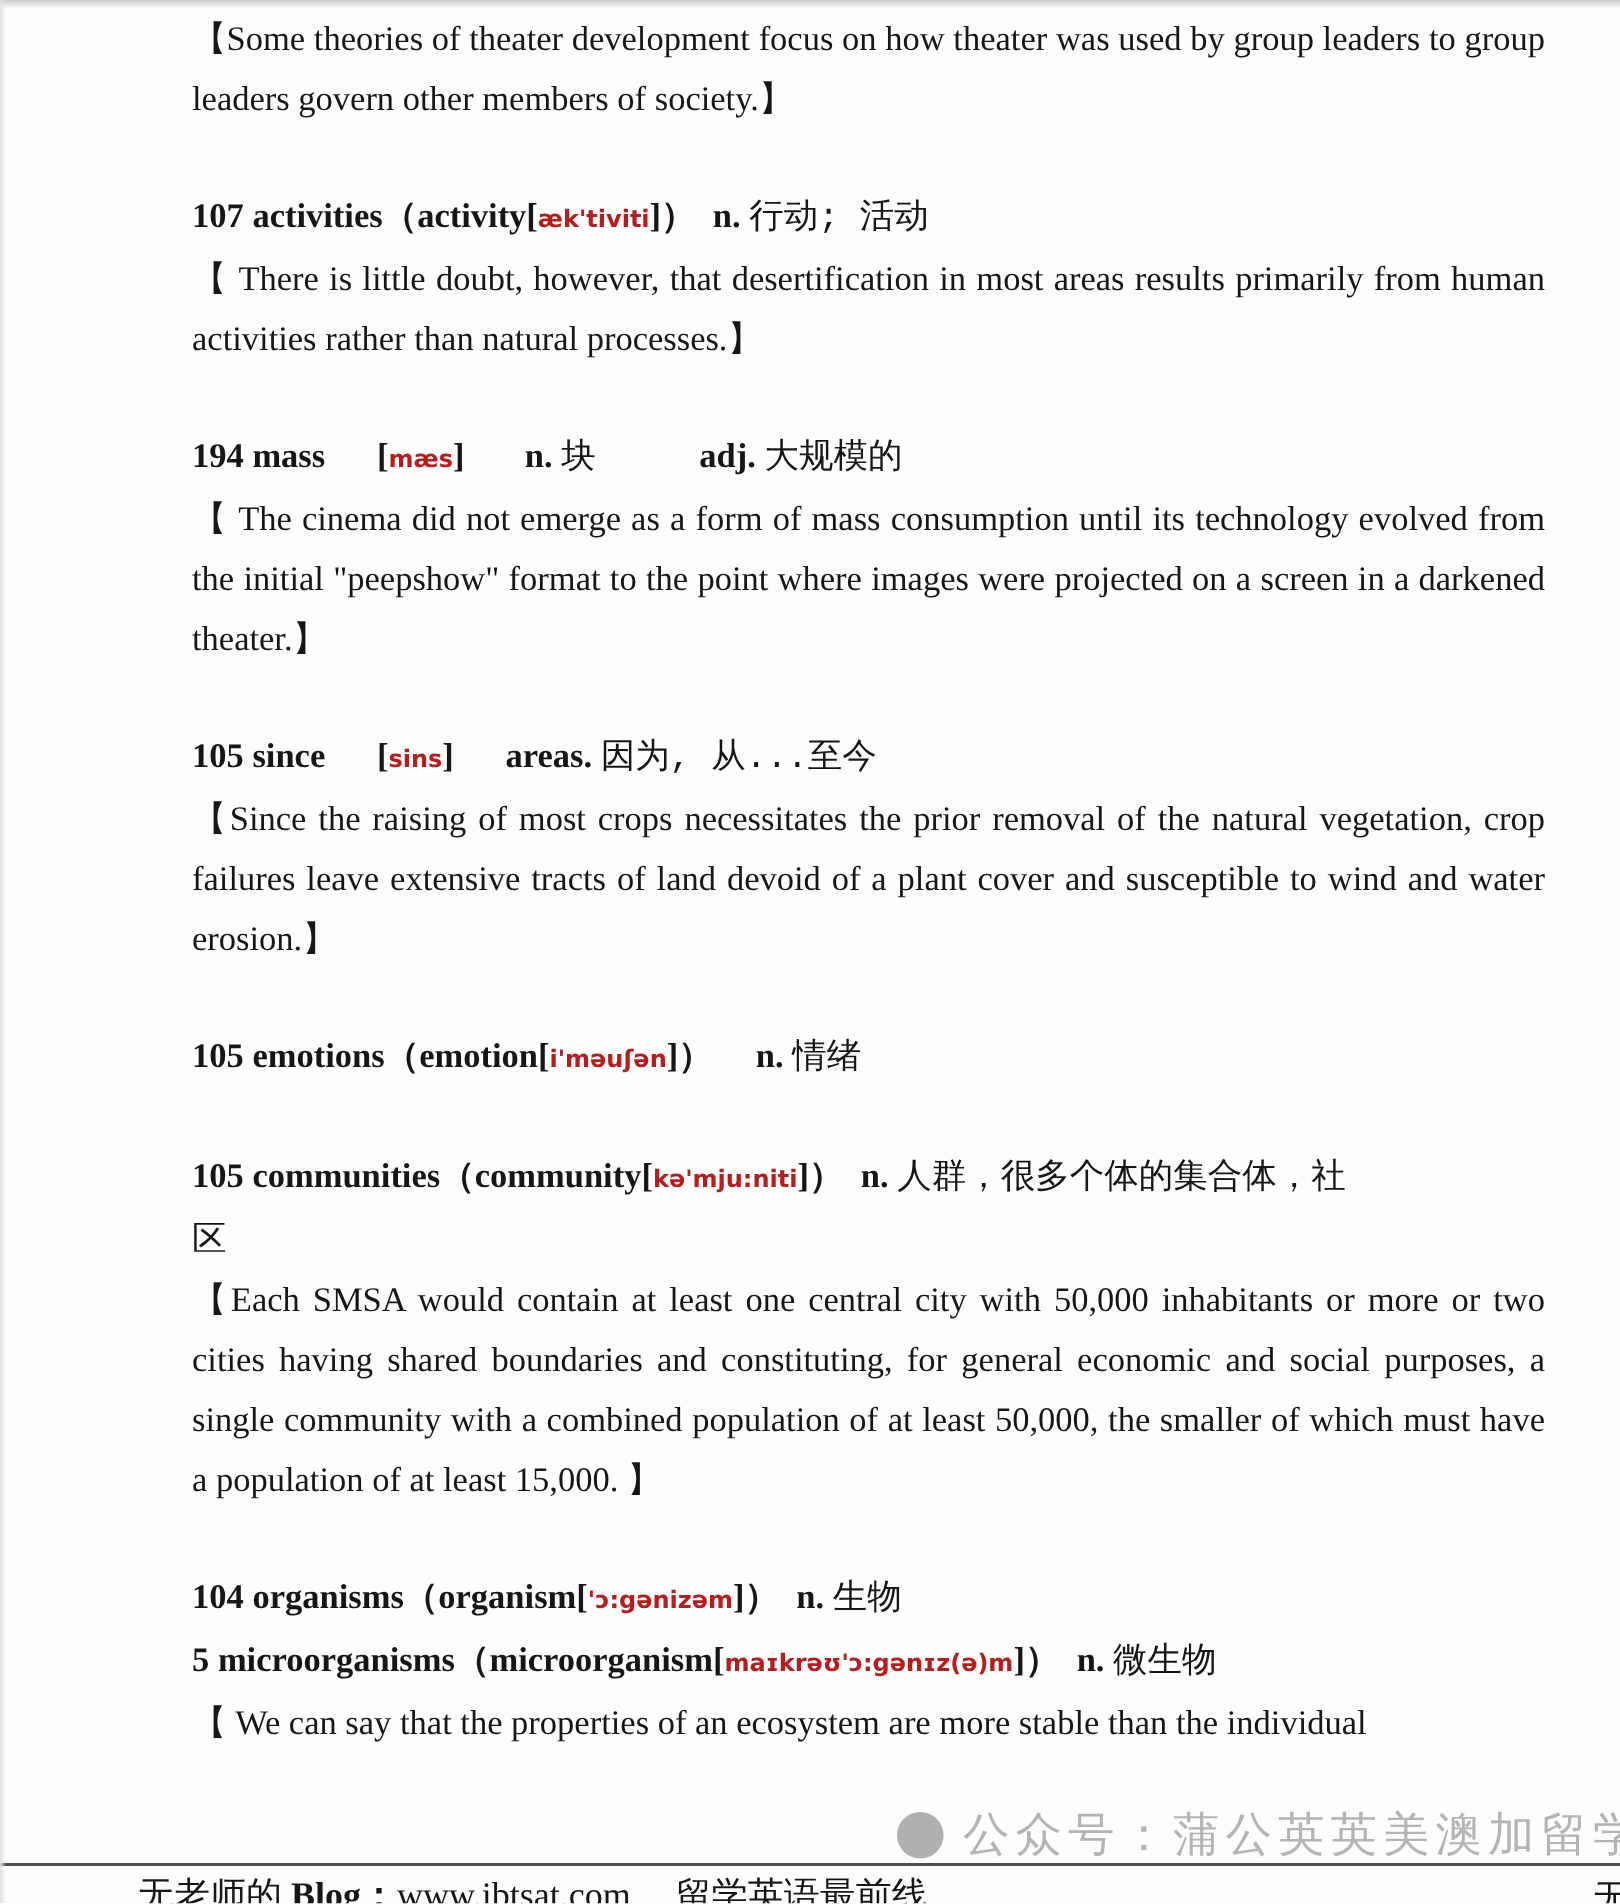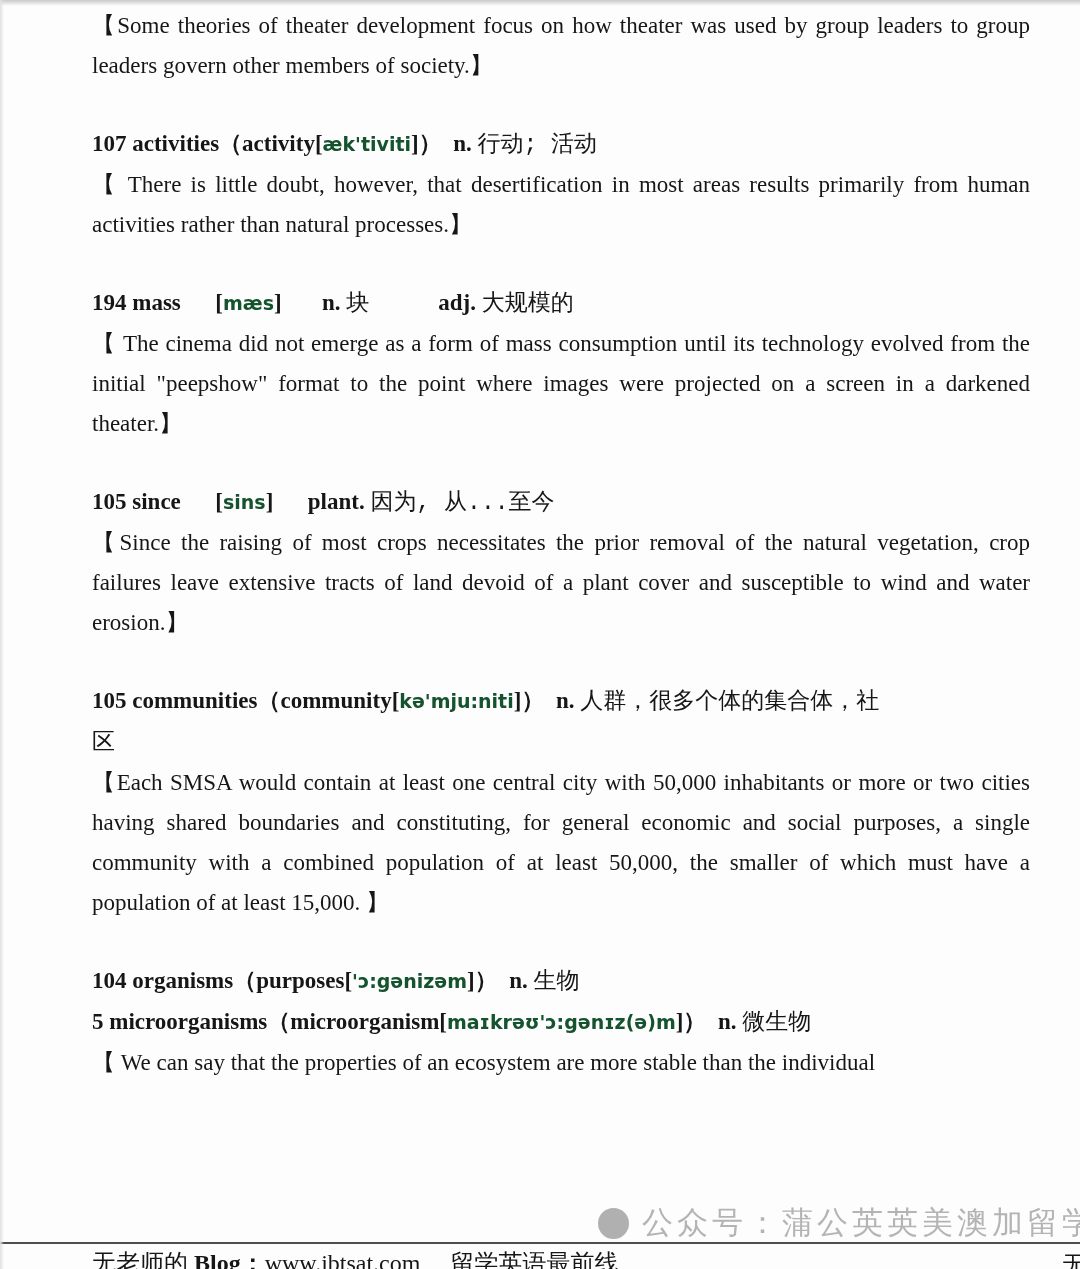--- a/index.html
+++ b/index.html
@@ -7,24 +7,24 @@
     position:relative;width:1080px;height:1269px;overflow:hidden;
     background:#fdfdfd;color:#161616;
     font-family:"Liberation Serif","DejaVu Serif",serif;
   }
   .edge-top{position:absolute;top:0;left:0;right:0;height:6px;
     background:linear-gradient(#c9c9c9,rgba(255,255,255,0));z-index:5;}
   .edge-left{position:absolute;top:0;left:0;bottom:0;width:4px;
     background:linear-gradient(90deg,#e0e0e0,rgba(255,255,255,0));z-index:5;}
 
   .content{position:absolute;left:92px;width:938px;top:6px;z-index:1;}
-  .block{margin-bottom:38px;}
+  .block{margin-bottom:38px;margin-left:36px;}
   .headline{font-size:23px;line-height:40px;font-weight:bold;white-space:pre-wrap;}
   .seg-p{font-family:"DejaVu Sans","Liberation Sans",sans-serif;
-         font-weight:bold;color:#14532d;font-size:19px;}
+         font-weight:bold;color:#b91c1c;font-size:16px;}
   .seg-c{font-weight:normal;font-family:Liberation Mono, monospace;}
   .example{font-size:23px;line-height:40px;text-align:justify;}
 
   .watermark{position:absolute;left:598px;top:1202px;z-index:0;
     display:flex;align-items:center;gap:13px;}
   .wm-circle{width:31px;height:31px;border-radius:50%;background:#9c9c9c;
     opacity:.8;flex:0 0 auto;}
   .wm-text{font-size:31px;letter-spacing:4px;color:#a8a8a8;opacity:.85;
     white-space:nowrap;font-family:"Liberation Serif","DejaVu Serif",serif;}
 
@@ -51,32 +51,33 @@
       </div>
       <div class="block">
         <div class="headline"><span class="seg-w">107 activities</span><span class="seg-w">（activity[</span><span class="seg-p">æk'tiviti</span><span class="seg-w">]）  </span><span class="seg-w">n. </span><span class="seg-c">行动; 活动</span></div>
         <div class="example">【 There is little doubt, however, that desertification in most areas results primarily from human activities rather than natural processes.】</div>
       </div>
       <div class="block">
         <div class="headline"><span class="seg-w">194 mass      </span><span class="seg-w">[</span><span class="seg-p">mæs</span><span class="seg-w">]       </span><span class="seg-w">n. </span><span class="seg-c">块     </span><span class="seg-w">adj. </span><span class="seg-c">大规模的</span></div>
         <div class="example">【 The cinema did not emerge as a form of mass consumption until its technology evolved from the initial "peepshow" format to the point where images were projected on a screen in a darkened theater.】</div>
       </div>
       <div class="block">
-        <div class="headline"><span class="seg-w">105 since      </span><span class="seg-w">[</span><span class="seg-p">sins</span><span class="seg-w">]      </span><span class="seg-w">plant. </span><span class="seg-c">因为, 从...至今</span></div>
+        <div class="headline"><span class="seg-w">105 since      </span><span class="seg-w">[</span><span class="seg-p">sins</span><span class="seg-w">]      </span><span class="seg-w">areas. </span><span class="seg-c">因为, 从...至今</span></div>
         <div class="example">【Since the raising of most crops necessitates the prior removal of the natural vegetation, crop failures leave extensive tracts of land devoid of a plant cover and susceptible to wind and water erosion.】</div>
       </div>
       <div class="block">
+        <div class="headline"><span class="seg-w">105 emotions</span><span class="seg-w">（emotion[</span><span class="seg-p">i'məuʃən</span><span class="seg-w">]）     </span><span class="seg-w">n. </span><span class="seg-c">情绪</span></div>
       </div>
       <div class="block">
         <div class="headline"><span class="seg-w">105 communities</span><span class="seg-w">（community[</span><span class="seg-p">kə'mju:niti</span><span class="seg-w">]）  </span><span class="seg-w">n. </span><span class="seg-c">人群，很多个体的集合体，社</span></div>
         <div class="headline"><span class="seg-c">区</span></div>
         <div class="example">【Each SMSA would contain at least one central city with 50,000 inhabitants or more or two cities having shared boundaries and constituting, for general economic and social purposes, a single community with a combined population of at least 50,000, the smaller of which must have a population of at least 15,000. 】</div>
       </div>
       <div class="block">
-        <div class="headline"><span class="seg-w">104 organisms</span><span class="seg-w">（purposes[</span><span class="seg-p">'ɔ:gənizəm</span><span class="seg-w">]）  </span><span class="seg-w">n. </span><span class="seg-c">生物</span></div>
+        <div class="headline"><span class="seg-w">104 organisms</span><span class="seg-w">（organism[</span><span class="seg-p">'ɔ:gənizəm</span><span class="seg-w">]）  </span><span class="seg-w">n. </span><span class="seg-c">生物</span></div>
         <div class="headline"><span class="seg-w">5 microorganisms</span><span class="seg-w">（microorganism[</span><span class="seg-p">maɪkrəʊ'ɔ:gənɪz(ə)m</span><span class="seg-w">]）  </span><span class="seg-w">n. </span><span class="seg-c">微生物</span></div>
         <div class="example">【 We can say that the properties of an ecosystem are more stable than the individual</div>
       </div>
     </main>
 
   <div class="rule"></div>
 
   <footer class="footer"><span>无老师的 </span><b>Blog：</b><span>www.ibtsat.com</span><span>     </span><span>留学英语最前线</span></footer>
   <div class="footer-right">无</div>
 </div>

